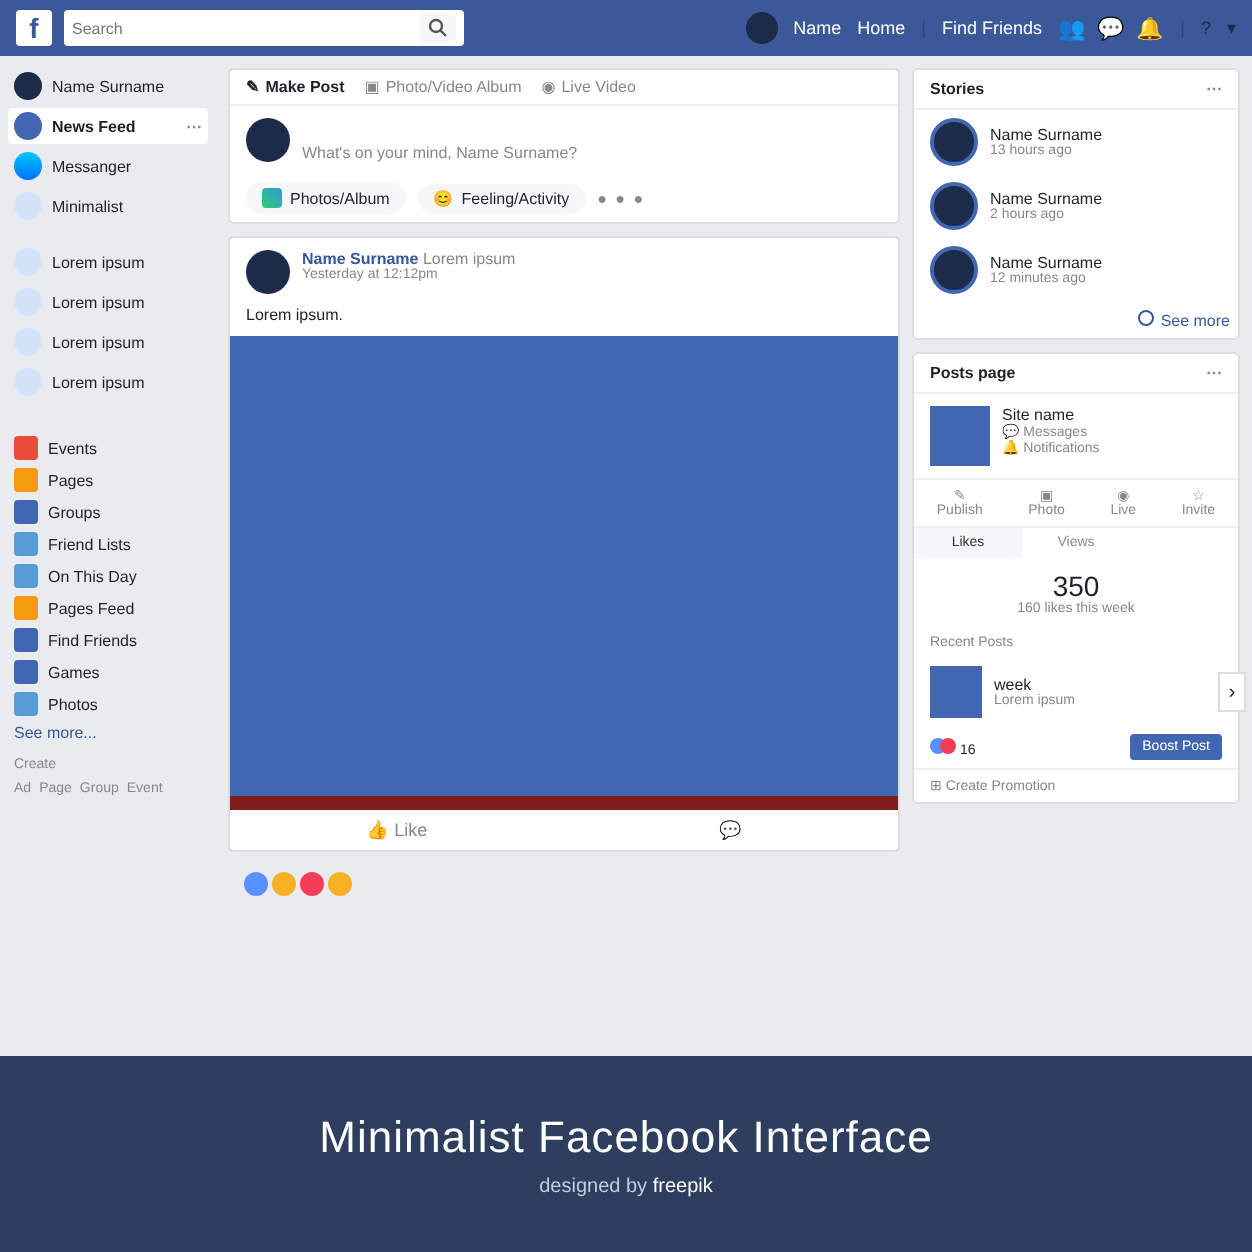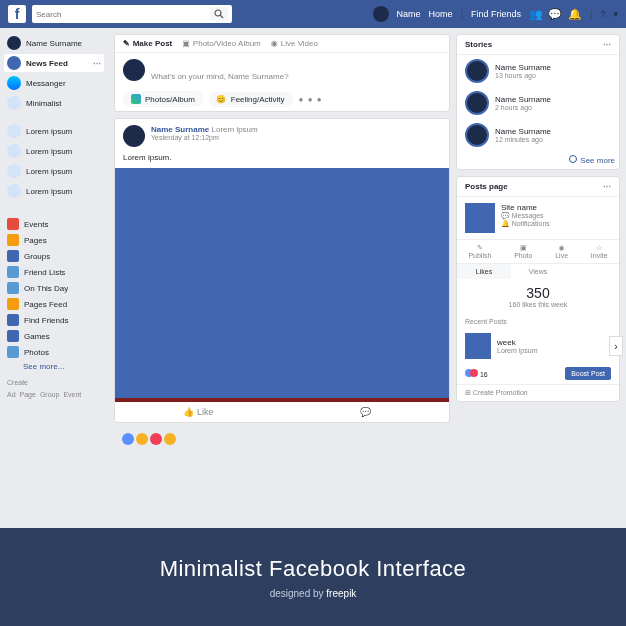--- a/index.html
+++ b/index.html
@@ -39,21 +39,21 @@
 .c-actions{display:flex;gap:6px;padding:4px 8px;align-items:center}
 .pill{background:#f6f7f9;border-radius:10px;padding:3px 8px;display:flex;align-items:center;gap:4px;font-size:8px}
 .dots{color:#888;letter-spacing:1px}
 .post-head{display:flex;gap:6px;padding:6px 8px;align-items:flex-start}
 .post-head .av{width:22px;height:22px;background:#1c2b4a;border-radius:50%}
 .post-head .nm{font-size:8px}
 .post-head .nm b{color:#365899}
 .post-head .tm{color:#888;font-size:7px}
 .post-body{padding:0 8px 6px;font-size:8px}
 .post-img{background:#4267b2;width:100%;height:230px}
-.post-ft{display:flex;border-top:4px solid #7f1d1d}
+.post-ft{display:flex;border-top:7px solid #7f1d1d}
 .post-ft .btn{flex:1;text-align:center;padding:5px;color:#888;font-size:9px}
 .reacts{display:flex;padding:4px 8px;gap:2px}
 .react{width:12px;height:12px;border-radius:50%}
 .r1{background:#5890ff}.r2{background:#f7b125}.r3{background:#f33e58}.r4{background:#f7b125}
 .right{width:170px;padding:6px 6px 6px 0;display:flex;flex-direction:column;gap:6px}
 .rhead{display:flex;justify-content:space-between;padding:5px 8px;font-weight:bold;font-size:8px;border-bottom:1px solid #eee}
 .story{display:flex;align-items:center;gap:6px;padding:4px 8px}
 .story .sc{width:24px;height:24px;border-radius:50%;background:#1c2b4a;border:2px solid #4267b2}
 .story .st{font-size:7px;color:#888}
 .seemore{color:#365899;text-align:right;padding:4px;font-size:8px}
@@ -182,21 +182,21 @@
           </div>
         <div class="sitem">
             <div class="sq" style="background:#4267b2"></div>
             <span class="lbl">Games</span>
           </div>
         <div class="sitem">
             <div class="sq" style="background:#5b9bd5"></div>
             <span class="lbl">Photos</span>
           </div>
         <div class="sitem">
-            <span style="color:#365899;margin-left:16px">See more...</span>
+            <span style="color:#365899;">See more...</span>
           </div>
       </div>
       <div class="shead">Create</div>
       <div class="sub"><span>Ad</span><span>Page</span><span>Group</span><span>Event</span></div>
     </div>
 
     <div class="center">
       <div class="card">
         <div class="composer-tabs">
           <div class="t active">

